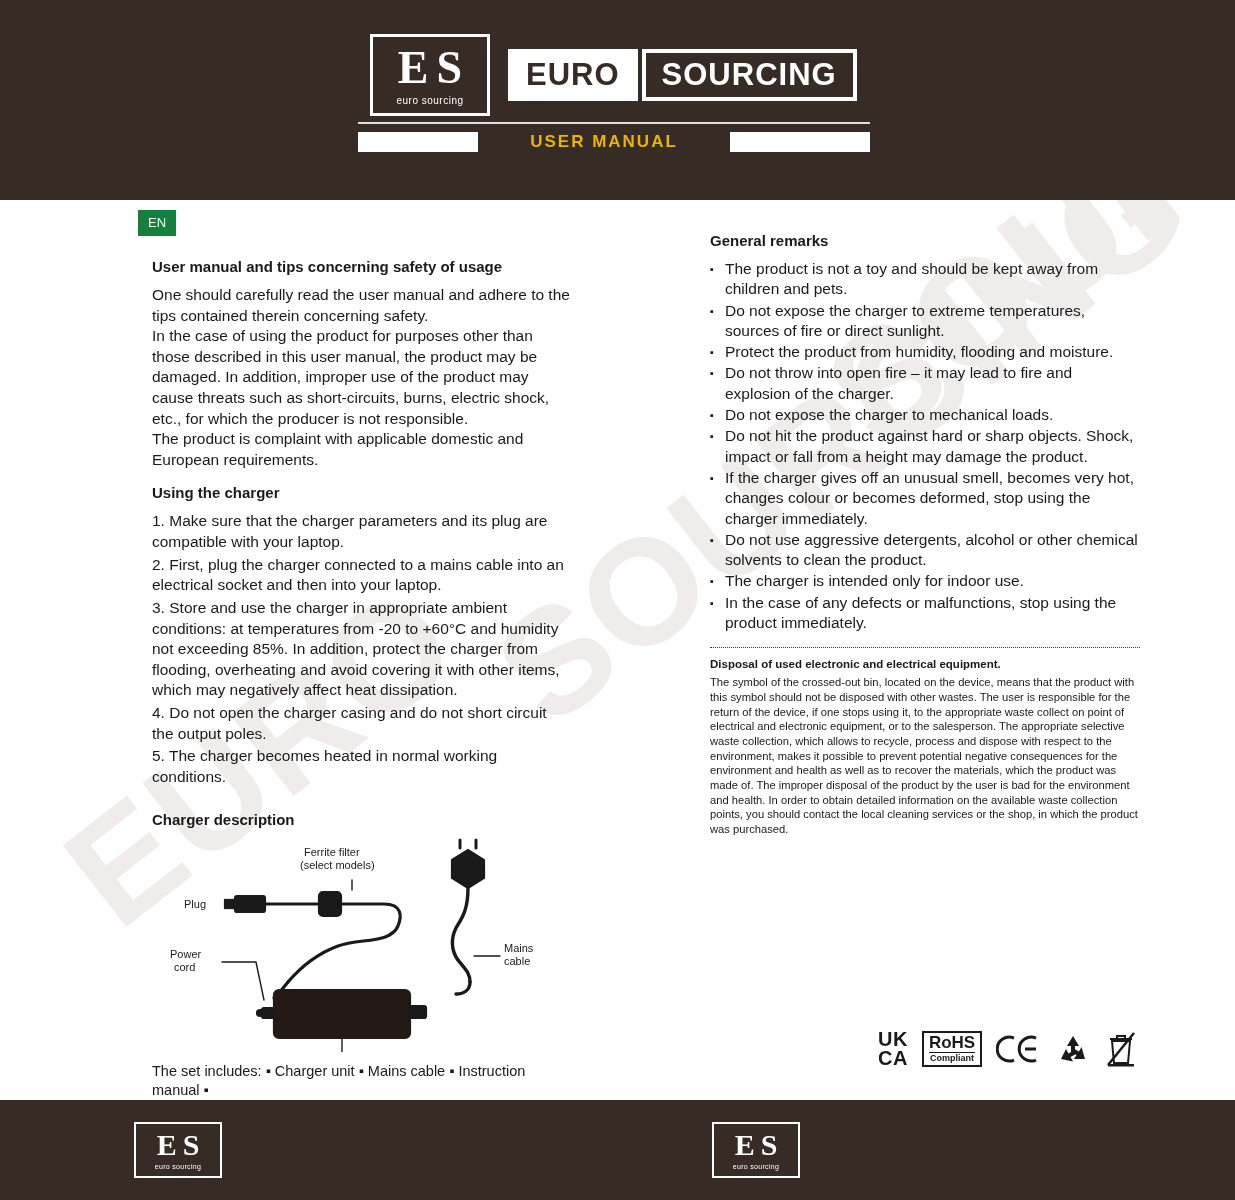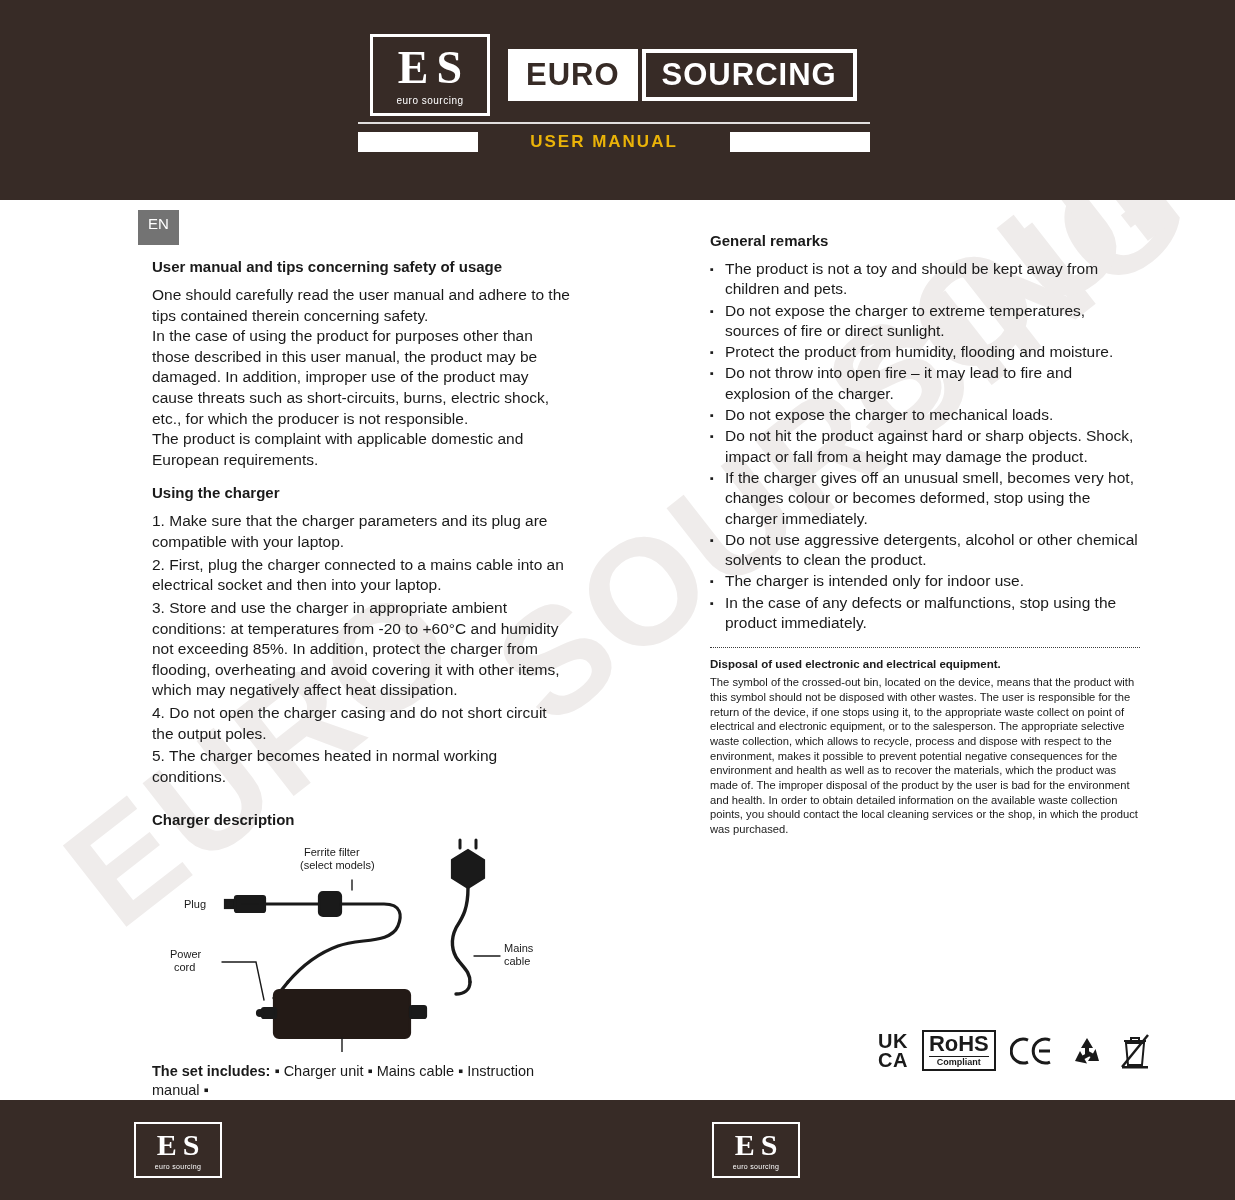--- a/index.html
+++ b/index.html
@@ -114,22 +114,22 @@
   .wm2 { left: 430px; top: 150px; }
   .wm3 { left: 760px; top: -130px; }
 
   
   .content {
     position: absolute; top: 200px; left: 0;
     width: 1235px; height: 900px;
   }
   .lang-tag {
     position: absolute; left: 138px; top: 10px;
-    background: #737373; color: #ffffff;
-    font-size: 15px; padding: 5px 10px 13px 10px;
+    background: #15803d; color: #ffffff;
+    font-size: 13px; padding: 5px 10px 6px 10px;
   }
   .col-left {
     position: absolute; left: 152px; top: 58px; width: 418px;
   }
   .col-right {
     position: absolute; left: 710px; top: 32px; width: 430px;
   }
   h2.sec {
     font-size: 15px; font-weight: bold; margin: 0 0 10px 0;
   }
@@ -164,35 +164,35 @@
     font-size: 15px; font-weight: bold;
     margin-top: 24px; margin-bottom: 4px;
   }
   .diagram {
     position: relative; width: 418px; height: 220px;
     margin-top: 2px;
   }
   .set-includes {
     font-size: 14.5px; line-height: 1.3; margin-top: 10px;
   }
-  .set-includes b { font-weight: bold; }
+  .set-includes b { font-weight: normal; }
 
   
   .marks {
     position: absolute; left: 878px; top: 830px;
     display: flex; align-items: center; gap: 14px;
   }
   .ukca {
     font-size: 20px; font-weight: bold; line-height: 0.95;
     letter-spacing: 0.5px;
   }
   .rohs {
     border: 2px solid #1a1a1a; padding: 1px 5px 2px 5px; text-align: center;
   }
-  .rohs .r1 { font-size: 22px; font-weight: bold; line-height: 1; }
+  .rohs .r1 { font-size: 17px; font-weight: bold; line-height: 1; }
   .rohs .r2 { font-size: 9px; font-weight: bold; border-top: 1.5px solid #1a1a1a; margin-top: 1px; text-align: center; }
   .mark-svg { display: block; }
 </style>
 </head>
 <body>
 
 <div class="page">
 
   <div class="header-band">
     <div class="logo-row">

